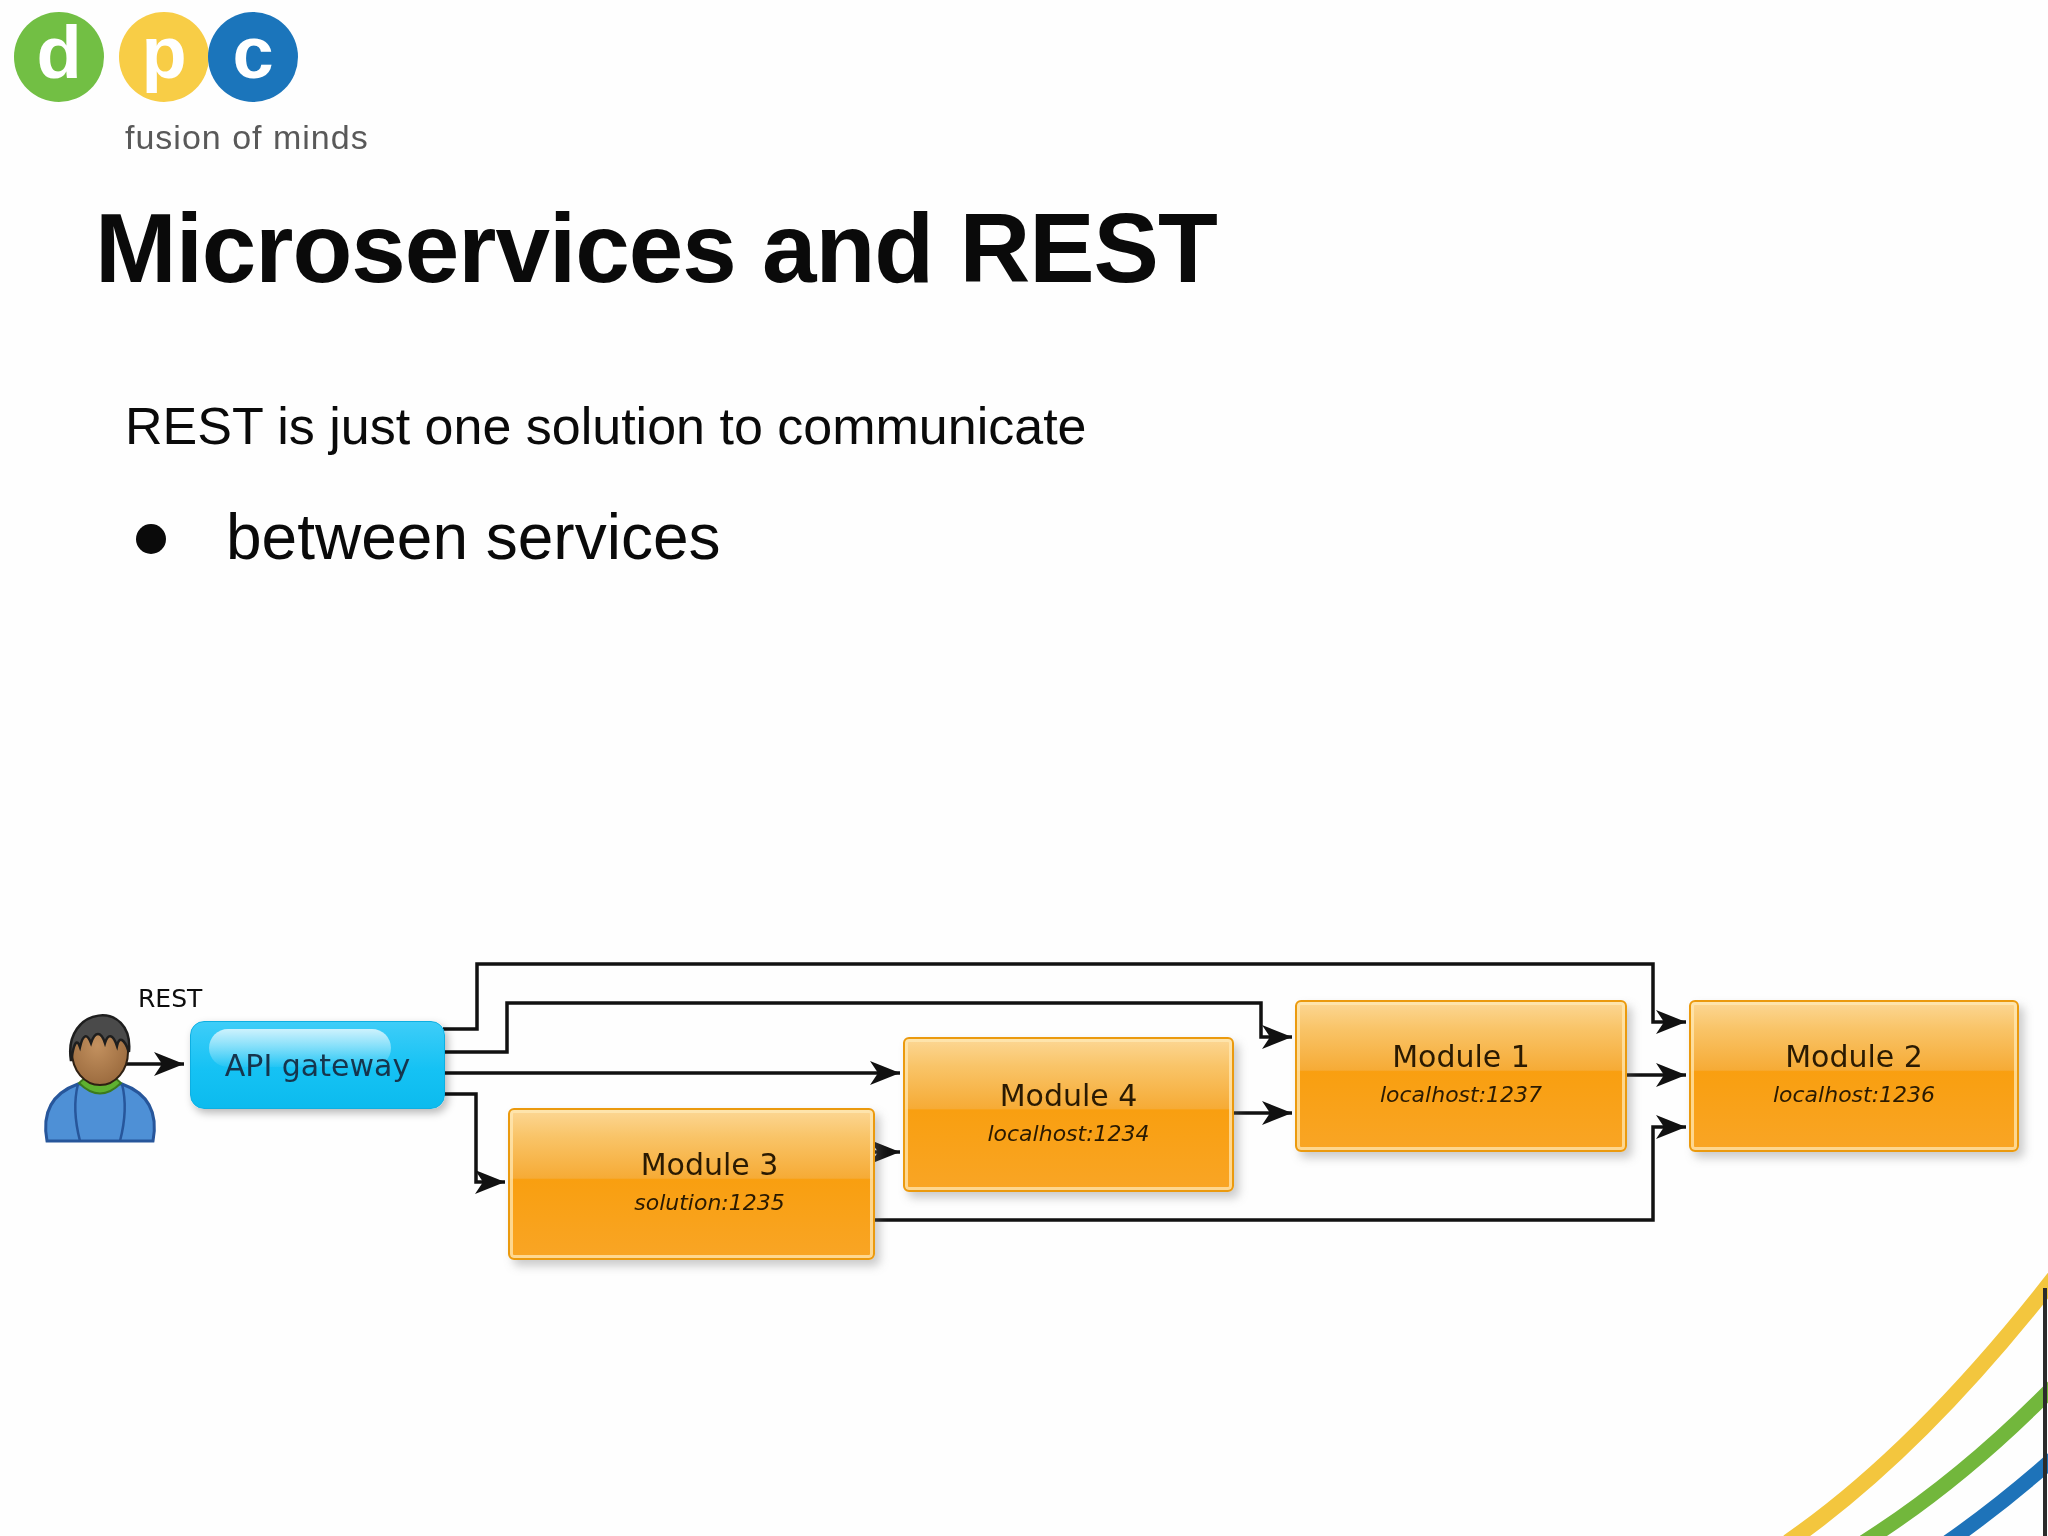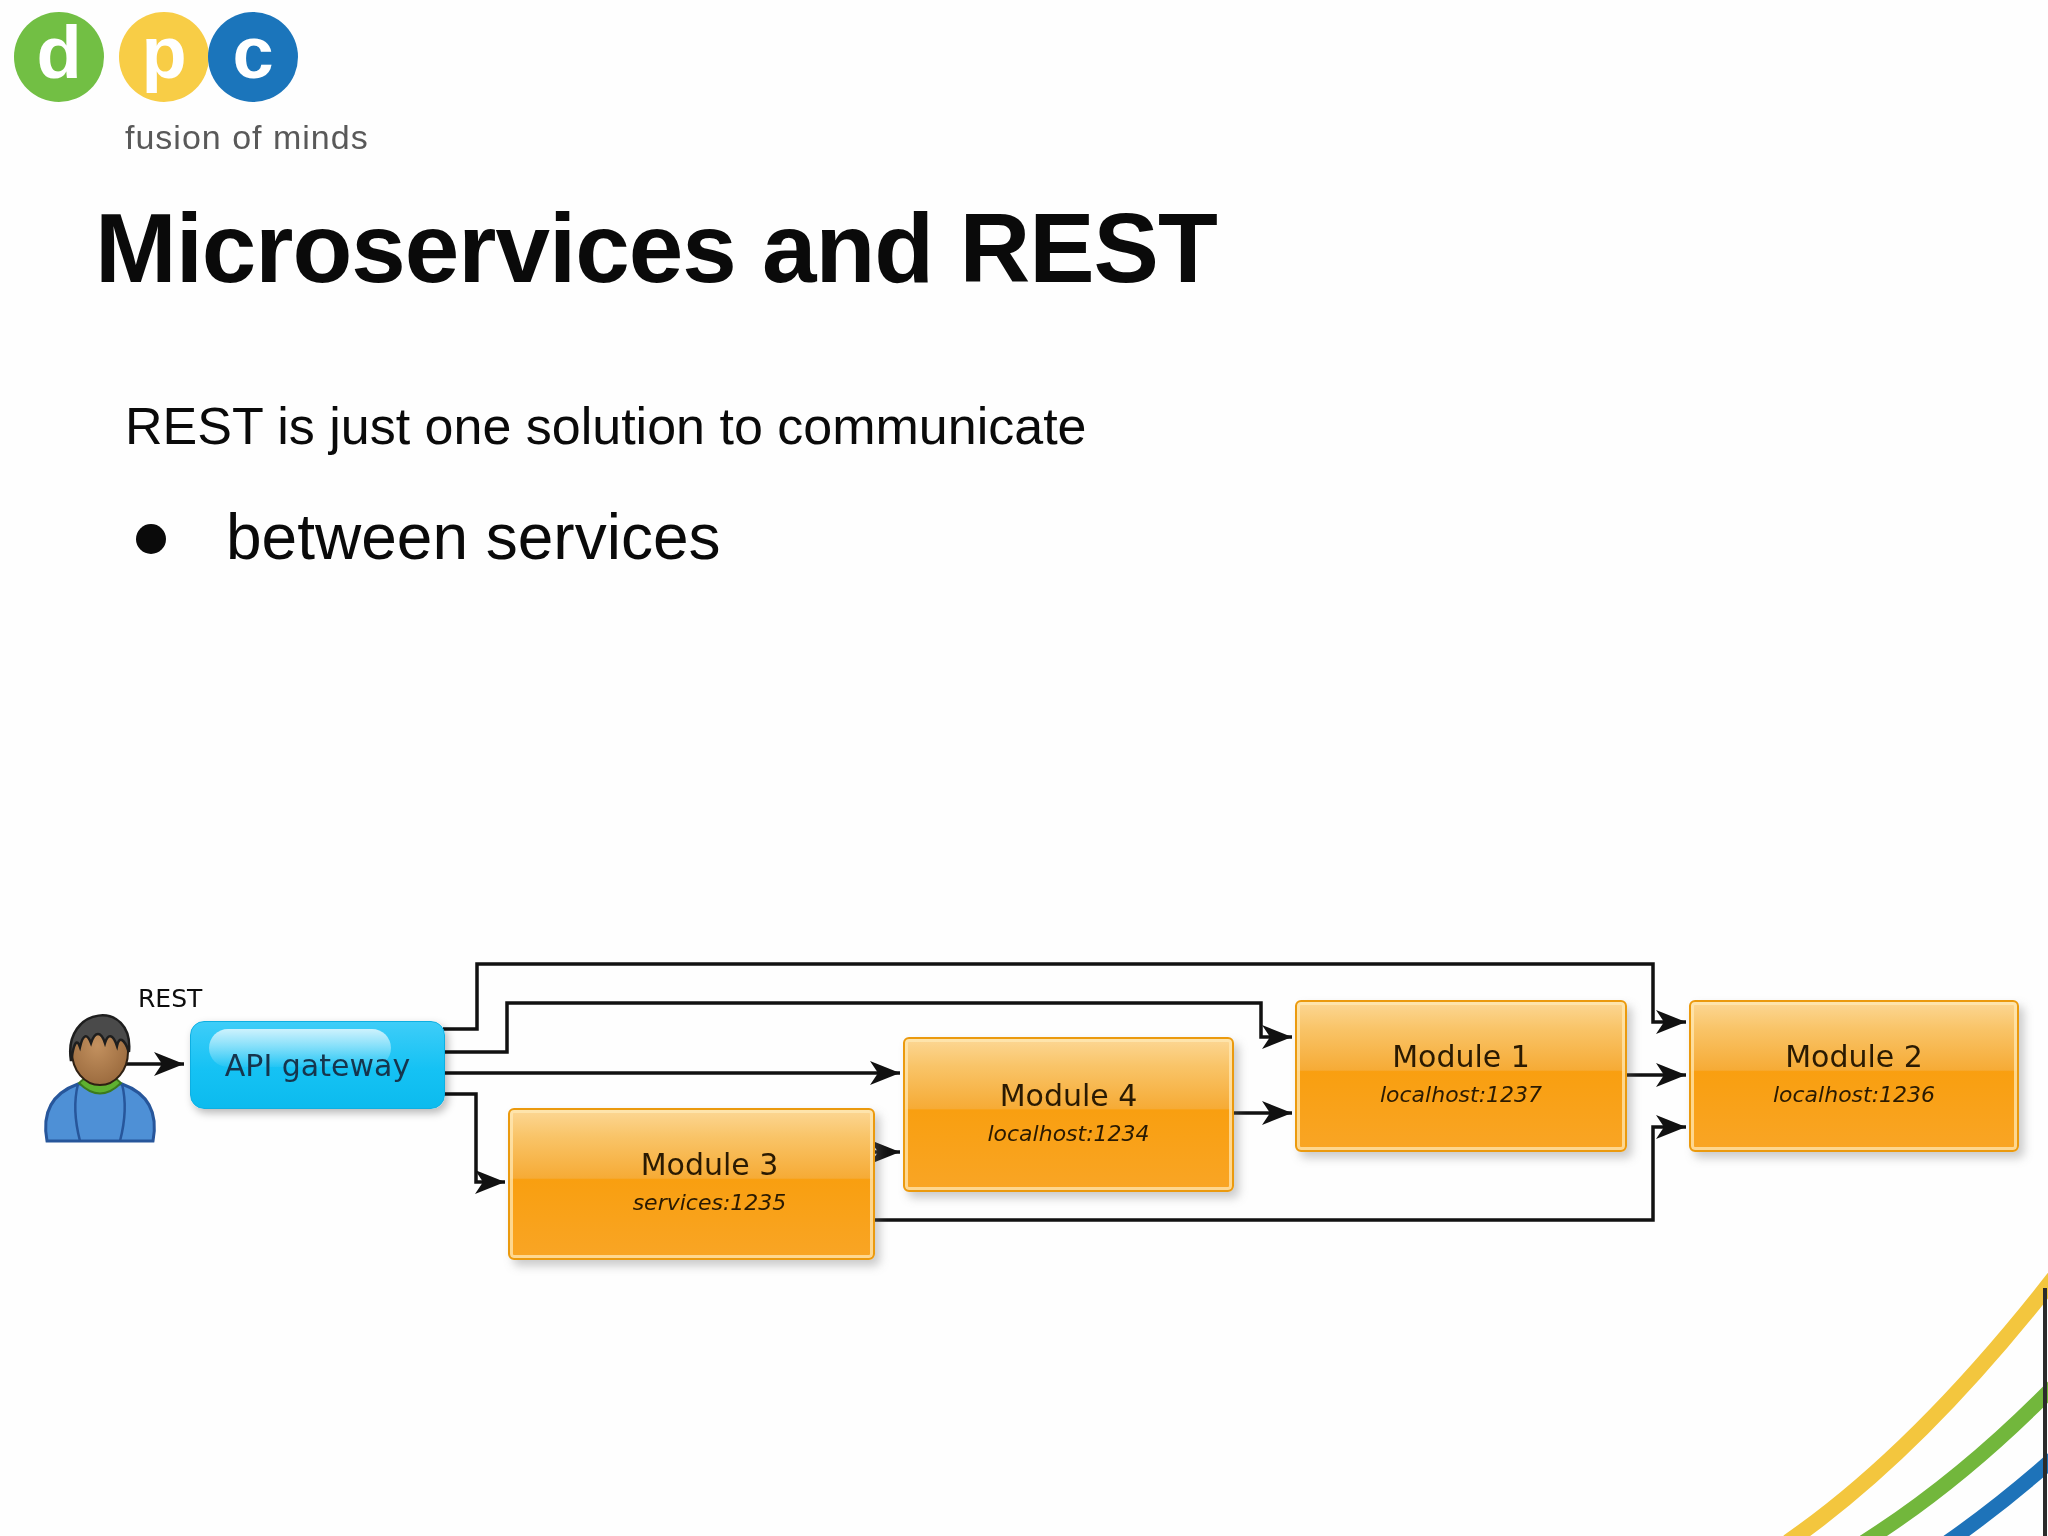--- a/index.html
+++ b/index.html
@@ -158,20 +158,20 @@
   <div class="module" id="module-1">
     <span class="module-name">Module 1</span>
     <span class="module-host">localhost:1237</span>
   </div>
   <div class="module" id="module-2">
     <span class="module-name">Module 2</span>
     <span class="module-host">localhost:1236</span>
   </div>
   <div class="module" id="module-3">
     <span class="module-name">Module 3</span>
-    <span class="module-host">services:1235</span>
+    <span class="module-host">solution:1235</span>
   </div>
   <div class="module" id="module-4">
     <span class="module-name">Module 4</span>
     <span class="module-host">localhost:1234</span>
   </div>
 
 </div>
 
 </body></html>

